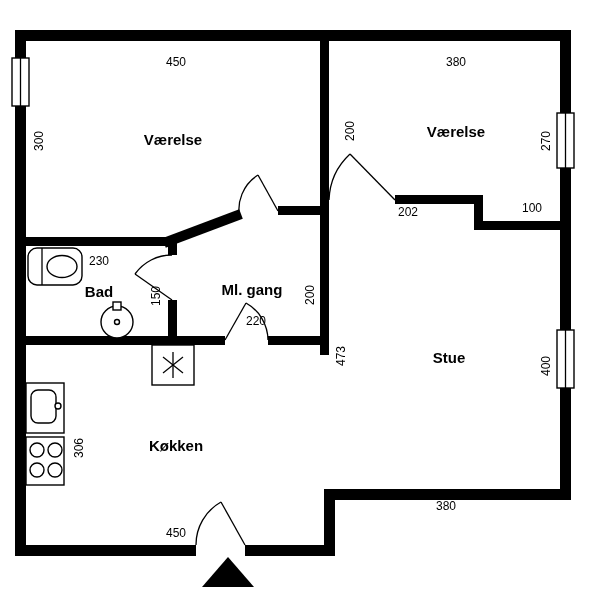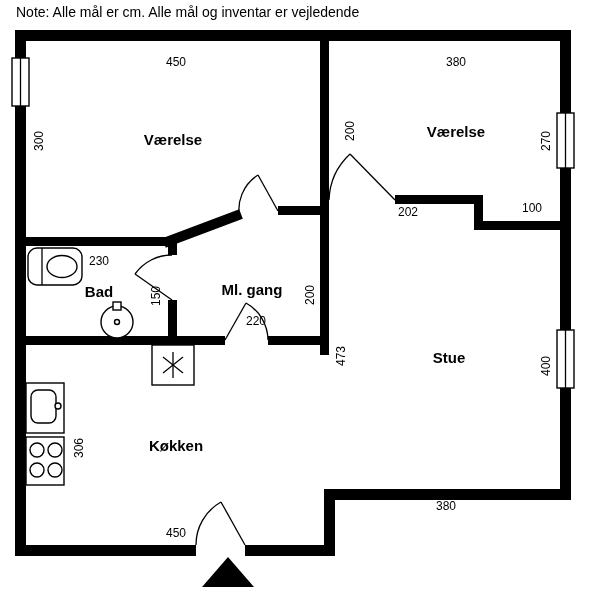--- a/index.html
+++ b/index.html
@@ -19,21 +19,20 @@
   svg .win{fill:#fff;stroke:#000;stroke-width:1.4;}
   svg text{fill:#000;}
   svg text.dim{font-size:12px;font-family:"Liberation Sans",sans-serif;}
   svg text.room{font-size:15px;font-weight:bold;font-family:"Liberation Sans",sans-serif;}
 </style>
 </head>
 <body>
 
 <div class="plan">
 
-  <div class="note">Note: Alle mål er cm. Alle mål og inventar er vejledende</div>
 
   <svg class="floor" width="600" height="600" viewBox="0 0 600 600">
 
     <g>
 
       <rect class="wall" x="15" y="30" width="556" height="11"></rect>
       <rect class="wall" x="15" y="30" width="11" height="526"></rect>
       <rect class="wall" x="15" y="545" width="181" height="11"></rect>
       <rect class="wall" x="245" y="545" width="90" height="11"></rect>
       <rect class="wall" x="324" y="489" width="11" height="67"></rect>

